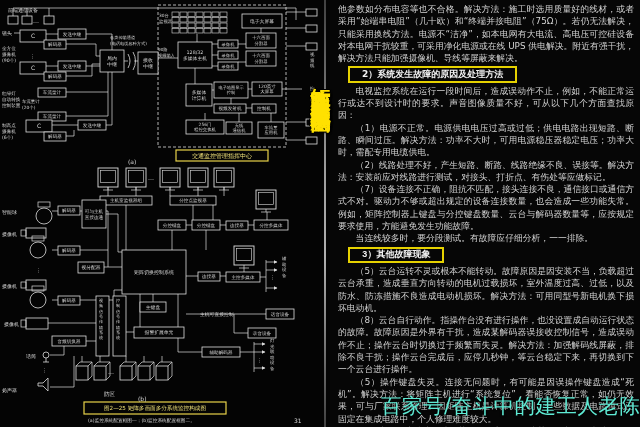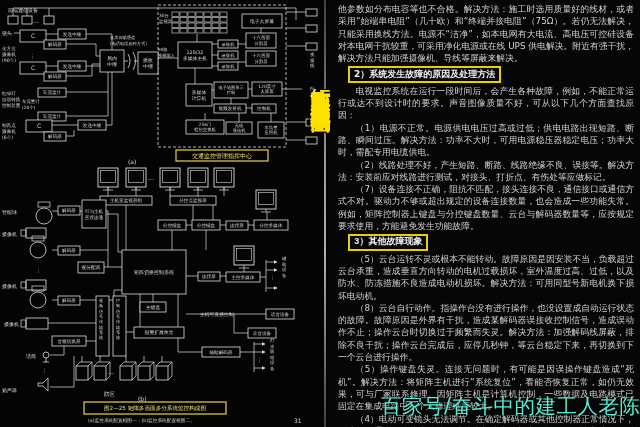--- a/index.html
+++ b/index.html
@@ -20,21 +20,21 @@
     text-shadow:1px 0 0 #000,-1px 0 0 #000,0 1px 0 #000,0 -1px 0 #000,1px 1px 2px #000;
   }
   #right-page{position:absolute;left:330px;top:0;width:310px;height:427px;background:#060606;}
   #text-column{
     position:absolute;left:8px;top:3px;width:296px;
     font-size:8.8px;line-height:12.3px;color:#d2d2d2;text-align:justify;
   }
   #text-column p{margin:0;text-indent:2em;}
   #text-column p.noindent{text-indent:0;}
   #text-column .h-yellow{
-    display:inline-block;margin:2px 0 2px 10px;padding:0 4px;
+    display:inline-block;margin:2px 0 2px 10px;padding:0 12px;
     border:2px solid #e5d100;color:#f2f2f2;font-weight:bold;font-size:9px;
   }
   #watermark{
     position:absolute;left:381px;top:392px;z-index:9;white-space:nowrap;
     font-size:20.5px;color:#5eead4;letter-spacing:.5px;
     text-shadow:0 0 3px rgba(0,0,0,.8);
   }
 </style>
 </head>
 <body>
@@ -409,24 +409,25 @@
 </div>
 
 <div id="page-divider"></div>
 
 <div id="vertical-title">矩阵多画面多分系统监控构成图</div>
 
 <div id="right-page">
   <div id="text-column">
       <p class="noindent">他参数如分布电容等也不合格。解决方法：施工时选用质量好的线材，或者采用“始端串电阻”（几十欧）和“终端并接电阻”（75Ω）。若仍无法解决，只能采用换线方法。电源不“洁净”，如本电网有大电流、高电压可控硅设备对本电网干扰较重，可采用净化电源或在线 UPS 供电解决。附近有强干扰，解决方法只能加强摄像机、导线等屏蔽来解决。</p>
       <p style="text-indent: 0px;"><span class="h-yellow">2）系统发生故障的原因及处理方法</span></p>
-      <p>电视监控系统在运行一段时间后，会产生各种故障，例如，不能正常运行或达不到设计时的要求。声音图像质量不好，可从以下几个方面查找原因：</p>
+      <p>电视监控系统在运行一段时间后，造成误动作不止，例如，不能正常运行或达不到设计时的要求。声音图像质量不好，可从以下几个方面查找原因：</p>
       <p>（1）电源不正常。电源供电电压过高或过低；供电电路出现短路、断路、瞬间过压。解决方法：功率不大时，可用电源稳压器稳定电压；功率大时，需配专用电缆供电。</p>
       <p>（2）线路处理不好，产生短路、断路、线路绝缘不良、误接等。解决方法：安装前应对线路进行测试，对接头、打折点、有伤处等应做标记。</p>
       <p>（7）设备连接不正确，阻抗不匹配，接头连接不良，通信接口或通信方式不对。驱动力不够或超出规定的设备连接数量，也会造成一些功能失常。例如，矩阵控制器上键盘与分控键盘数量、云台与解码器数量等，应按规定要求使用，方能避免发生功能故障。</p>
+      <p>当连线较多时，要分段测试。有故障应仔细分析，一一排除。</p>
       <p style="text-indent: 0px; font-family: Liberation Mono, monospace;"><span class="h-yellow">3）其他故障现象</span></p>
       <p>（5）云台运转不灵或根本不能转动。故障原因是因安装不当，负载超过云台承重，造成垂直方向转动的电机过载损坏，室外温度过高、过低，以及防水、防冻措施不良造成电动机损坏。解决方法：可用同型号新电机换下损坏电动机。</p>
       <p>（8）云台自行动作。指操作台没有进行操作，也没设置成自动运行状态的故障。故障原因是外界有干扰，造成某解码器误接收控制信号，造成误动作不止；操作云台时切换过于频繁而失灵。解决方法：加强解码线屏蔽，排除不良干扰；操作云台完成后，应停几秒钟，等云台稳定下来，再切换到下一个云台进行操作。</p>
       <p>（5）操作键盘失灵。连接无问题时，有可能是因误操作键盘造成“死机”。解决方法：将矩阵主机进行“系统复位”，看能否恢复正常，如仍无效果，可与厂家联系修理。因矩阵主机是计算机控制，一些数据及电路模式已固定在集成电路中，个人修理难度较大。</p>
       <p>（4）电动可变镜头无法调节。在确定解码器或其他控制器正常情况下，故障原因通常是镜头内连接导线或内部小电动机出现问题。解决方法：可拆开镜头外壳，修复导线或电动机。</p>
     </div>
 </div>
 
 <div id="watermark">百家号/奋斗中的建工人老陈</div>
 

